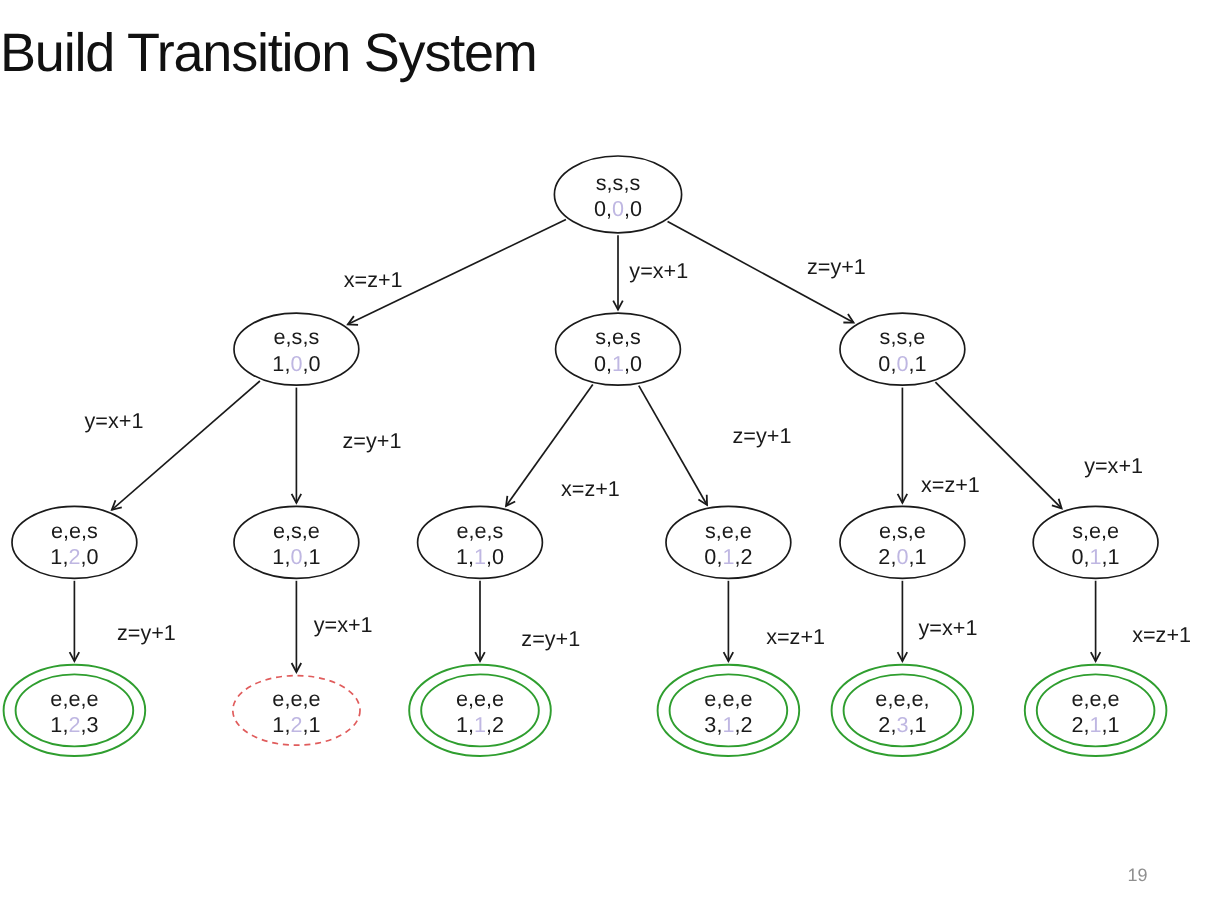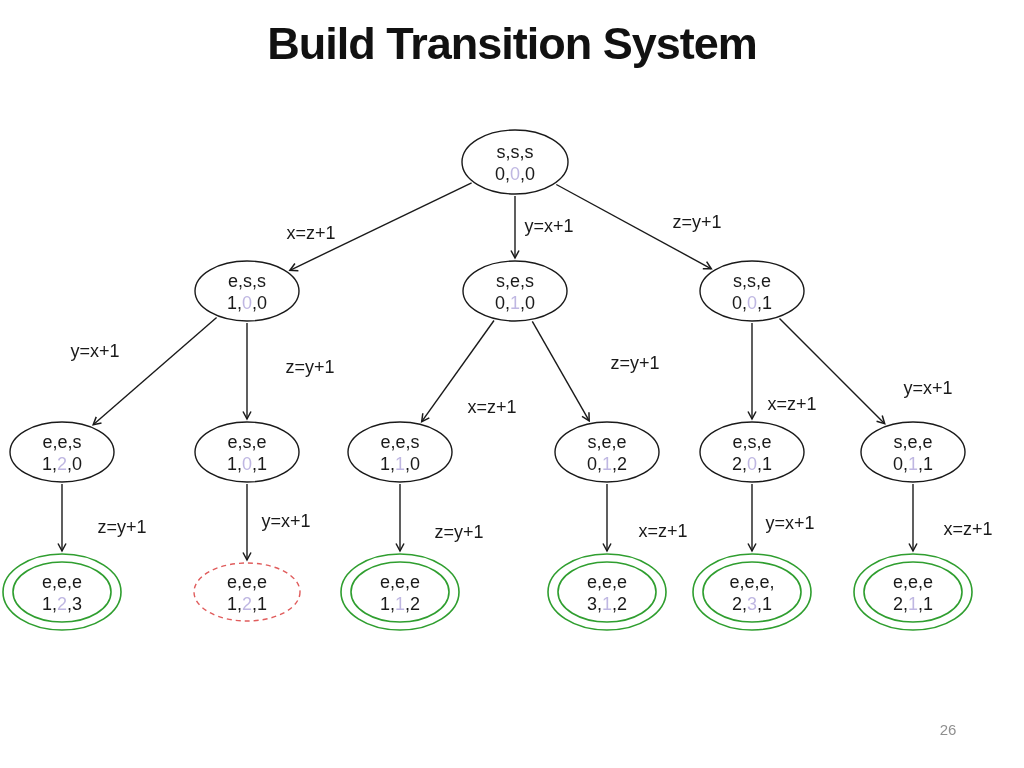--- a/index.html
+++ b/index.html
@@ -6,23 +6,23 @@
   body {
     width:1024px; height:768px;
     background:#ffffff;
     position:relative;
     overflow:hidden;
     font-family:"Liberation Sans", sans-serif;
   }
   .slide-title {
     position:absolute;
     top:18px; left:0; width:1024px;
-    text-align:center;
+    text-align:left;
     font-size:45px;
-    font-weight:bold;
+    font-weight:normal;
     letter-spacing:-1px;
     color:#111111;
   }
   .page-number {
     position:absolute;
     top:721px; left:933px;
     width:30px;
     text-align:center;
     font-size:15px;
     color:#8f8f8f;
@@ -152,13 +152,13 @@
       <text x="752" y="610" text-anchor="middle" class="nlabel"><tspan>2,</tspan><tspan fill="#bfb7e2">3</tspan><tspan>,1</tspan></text>
     </g>
     <g>
       <ellipse cx="913" cy="592" rx="59" ry="38" fill="#ffffff" stroke="#2f9e2f" stroke-width="1.6"></ellipse>
       <ellipse cx="913" cy="592" rx="49" ry="30" fill="#ffffff" stroke="#2f9e2f" stroke-width="1.6"></ellipse>
       <text x="913" y="588" text-anchor="middle" class="nlabel">e,e,e</text>
       <text x="913" y="610" text-anchor="middle" class="nlabel"><tspan>2,</tspan><tspan fill="#bfb7e2">1</tspan><tspan>,1</tspan></text>
     </g>
   </svg>
 
-<div class="page-number">26</div>
+<div class="page-number">19</div>
 
 </body></html>

